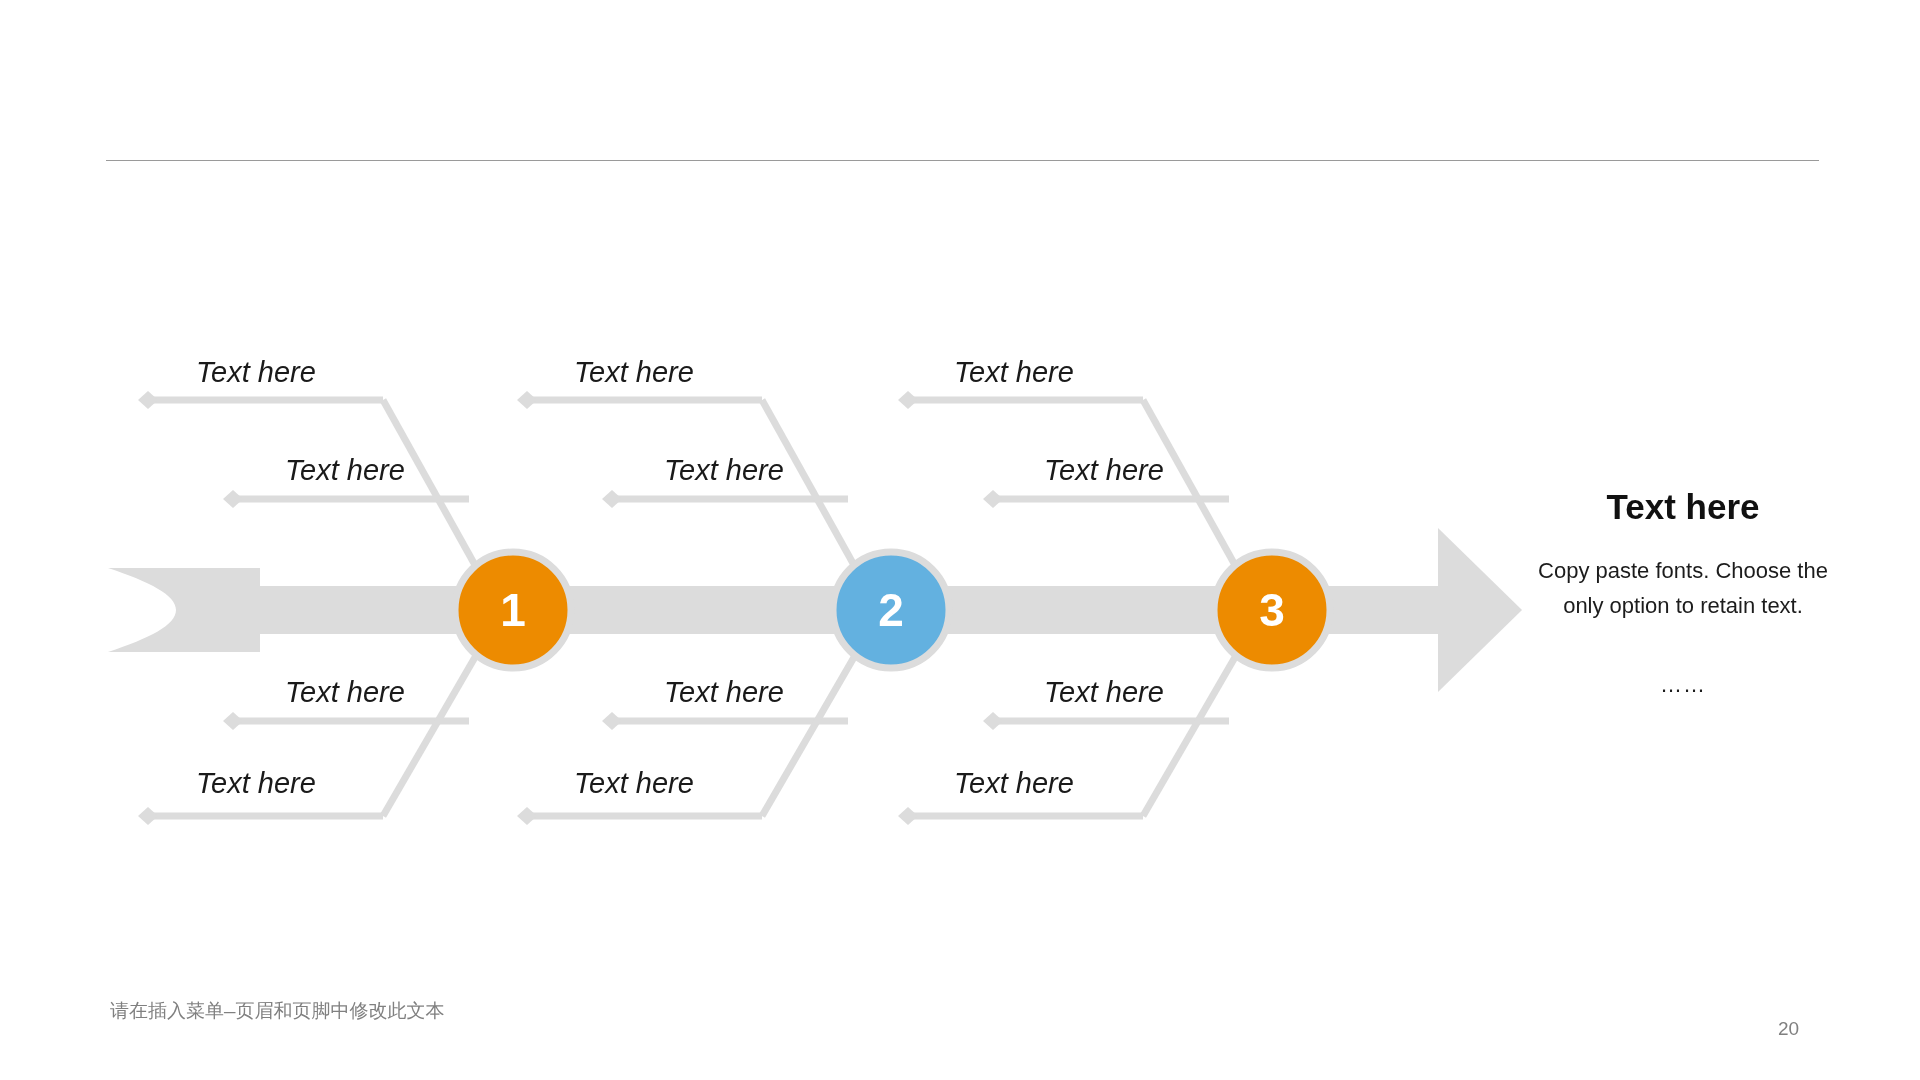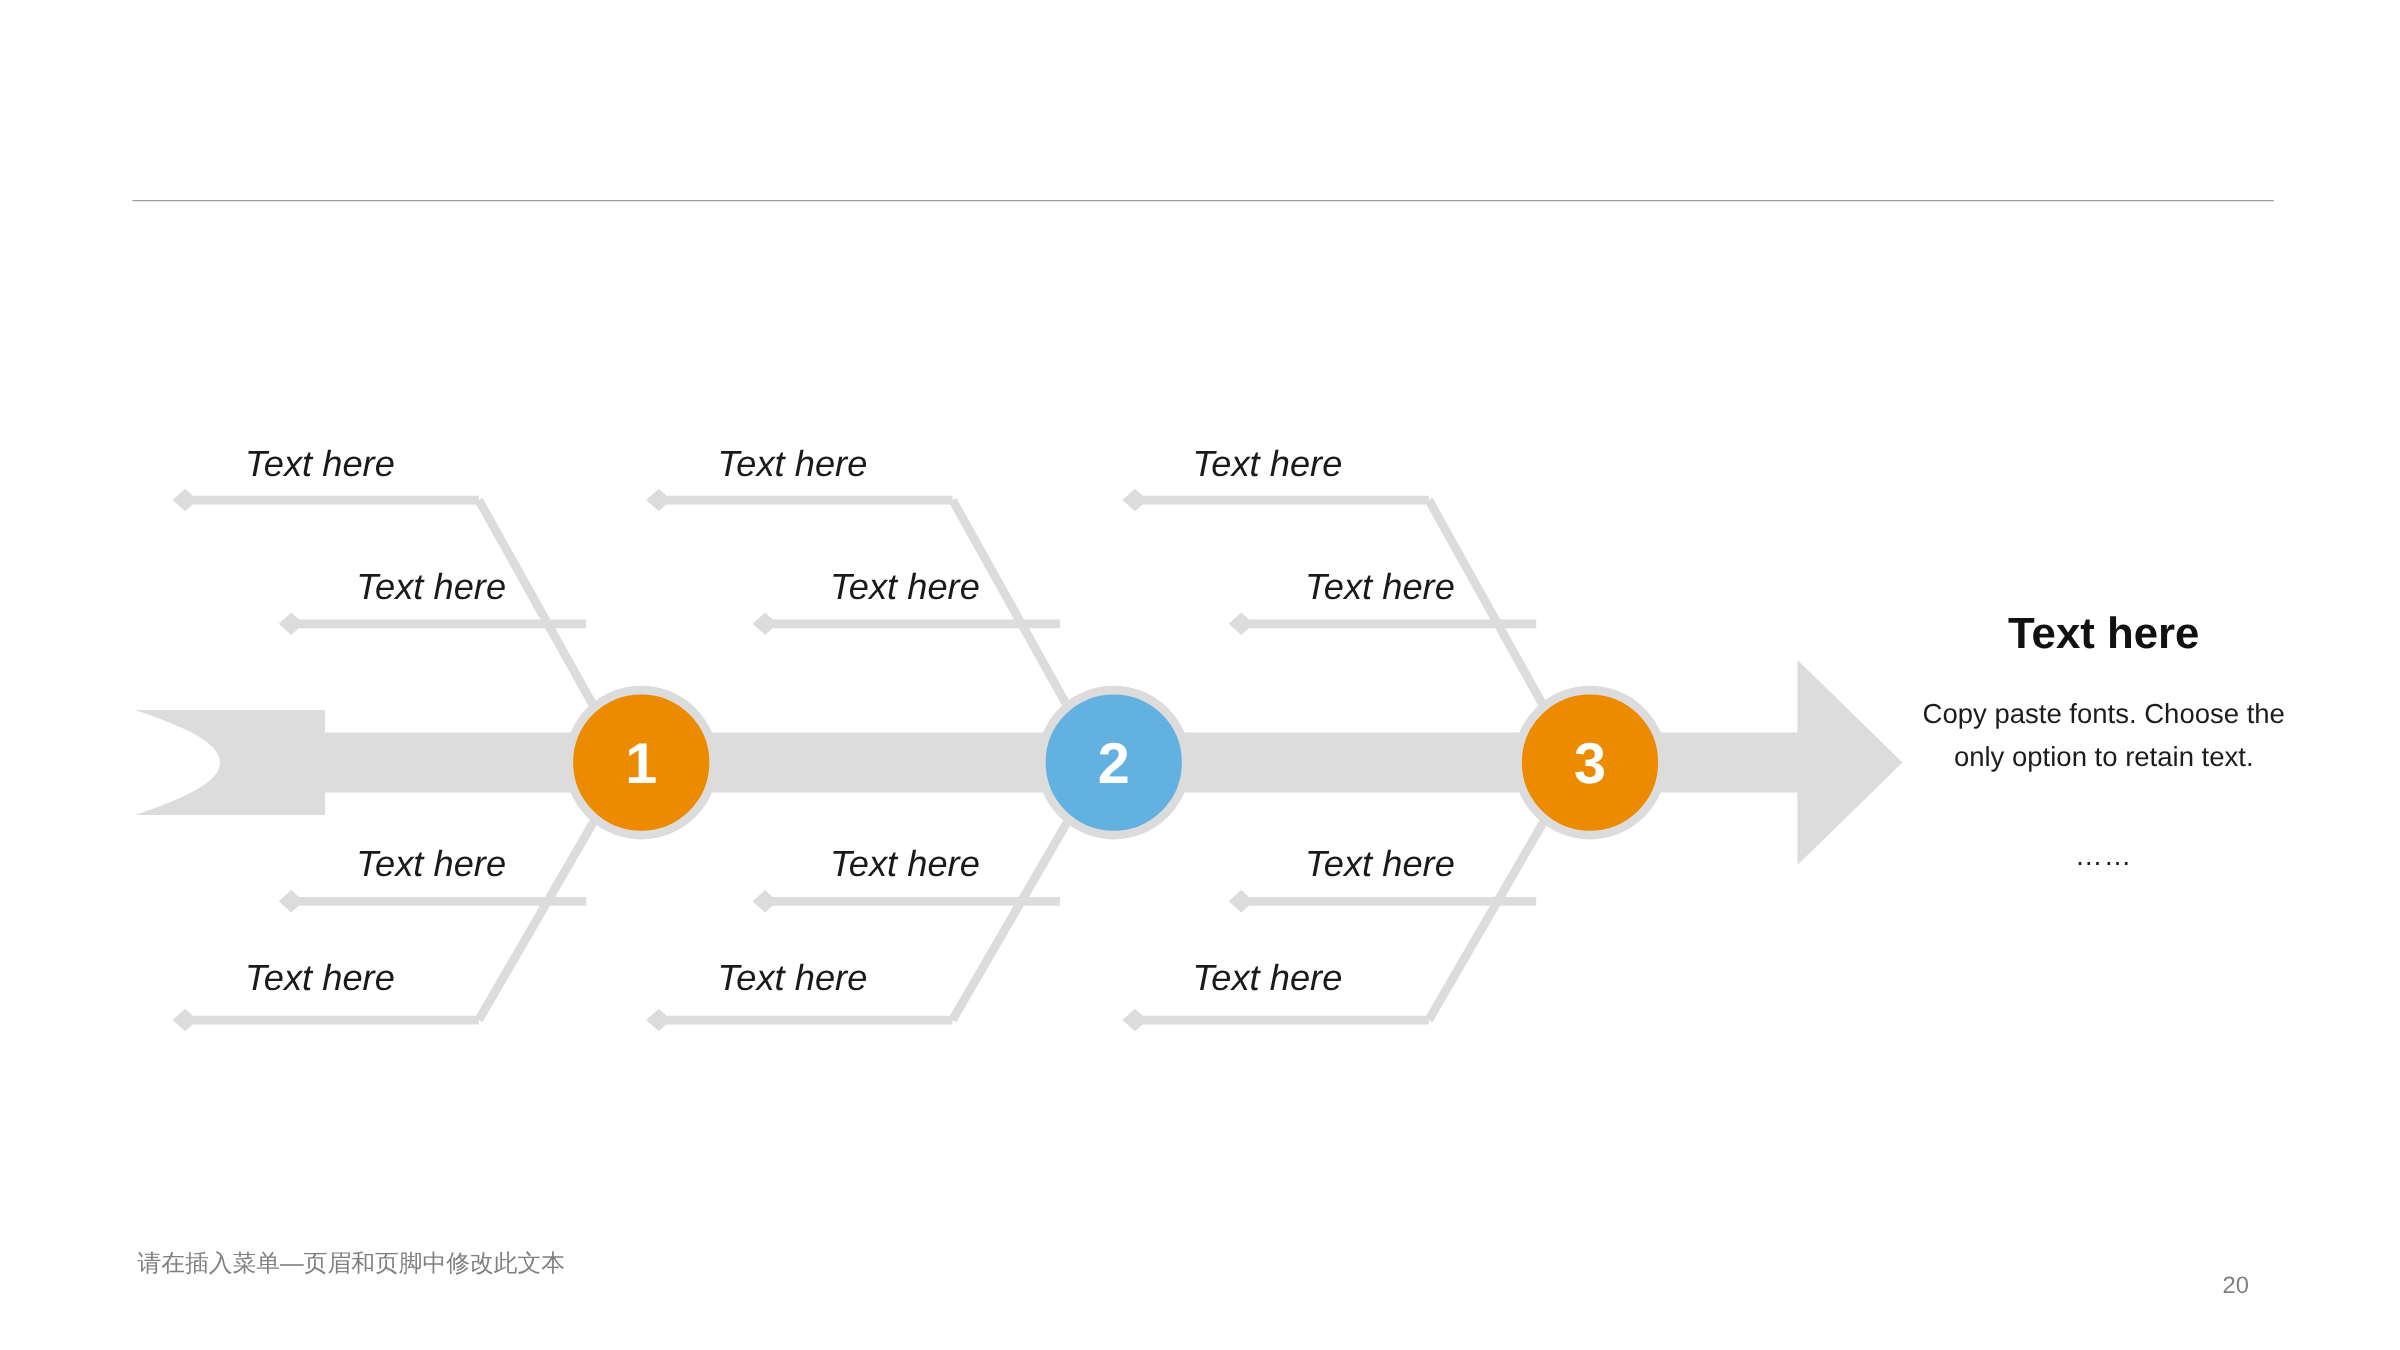--- a/index.html
+++ b/index.html
@@ -94,21 +94,21 @@
     color: #1c1c1c;
     margin-top: 48px;
     letter-spacing: 1px;
   }
 
   
   .footer-text {
     position: absolute;
     left: 110px;
     top: 998px;
-    font-family: Liberation Sans, sans-serif;
+    font-family: Liberation Mono, monospace;
     font-size: 19px;
     color: #808080;
     white-space: nowrap;
   }
   .footer-page {
     position: absolute;
     left: 1778px;
     top: 998px;
     width: 44px;
     text-align: left;

